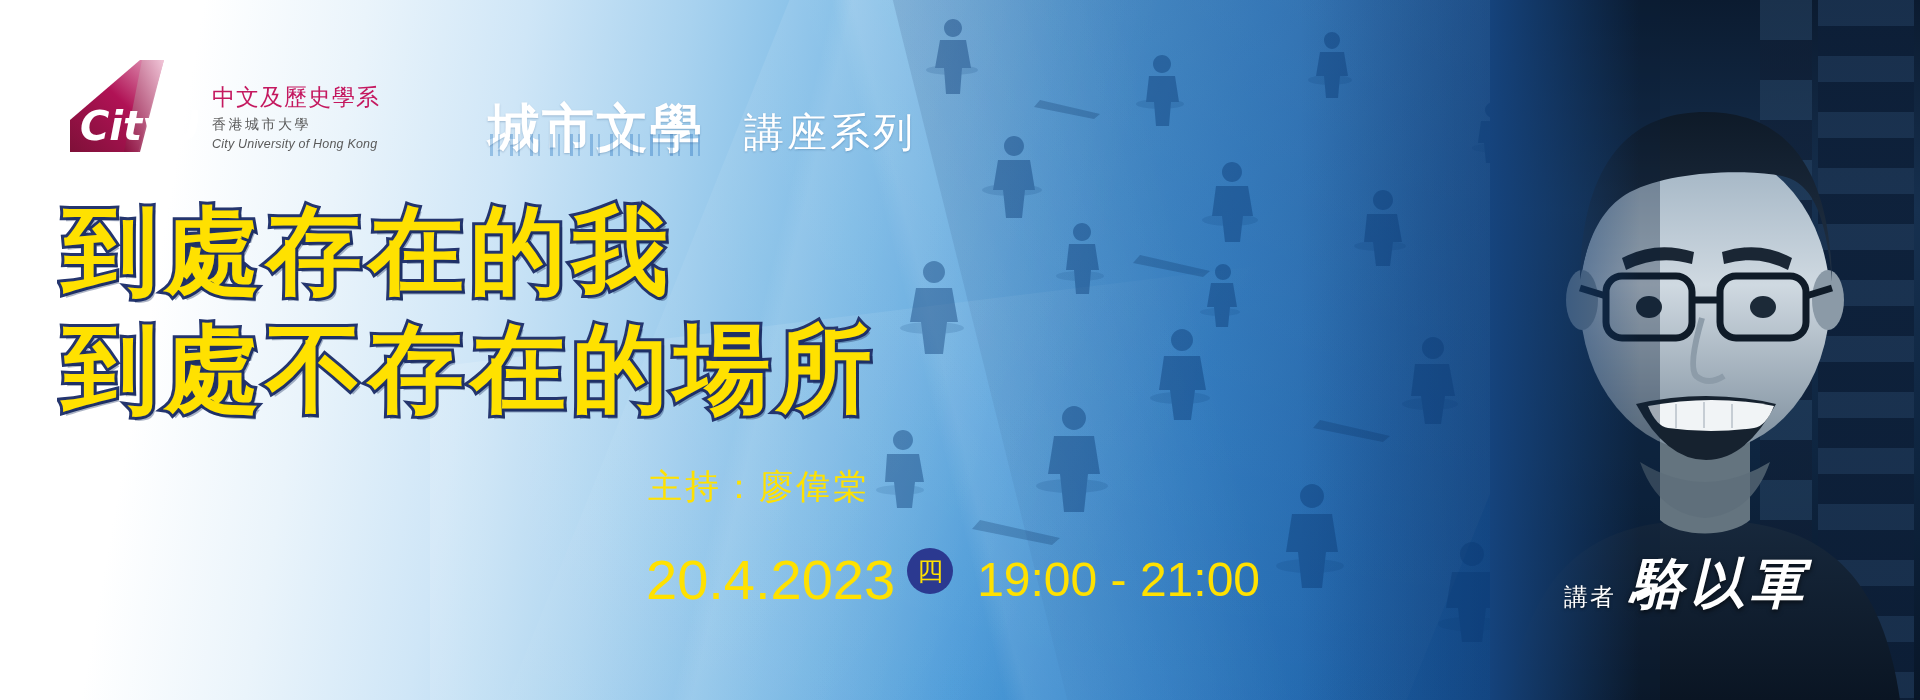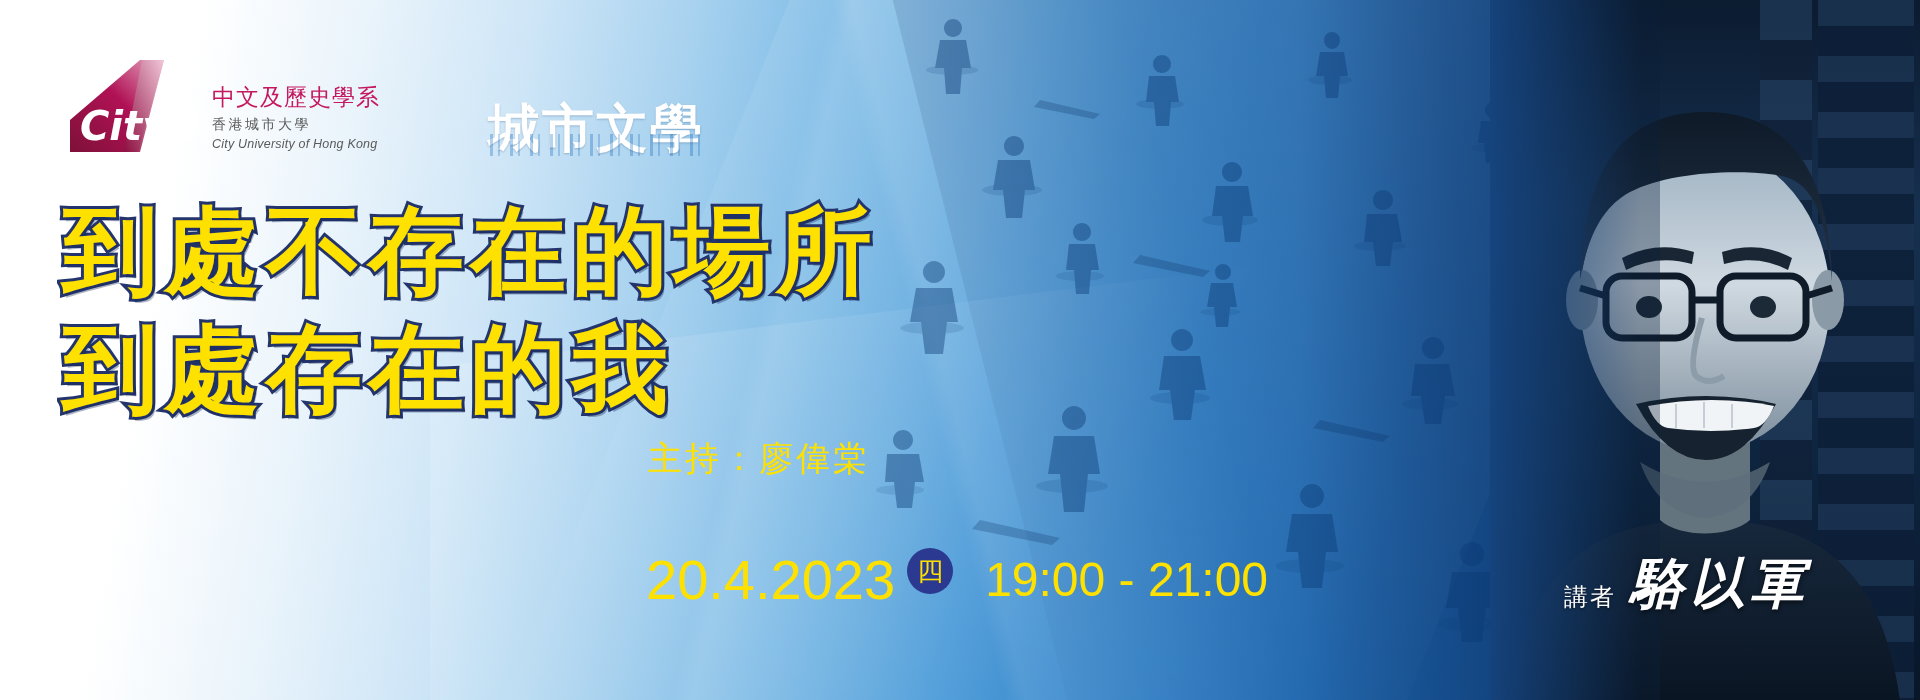--- a/index.html
+++ b/index.html
@@ -145,21 +145,21 @@
     letter-spacing:6px;
     color:#FFE100;
     white-space:nowrap;
     -webkit-text-stroke:6px #24356e;
     paint-order:stroke fill;
     text-shadow:3px 4px 0 rgba(20,40,90,.35);
   }
 
   
   .host{
-    position:absolute; left:648px; top:436px;
+    position:absolute; left:648px; top:464px;
     font-family:"DejaVu Sans","Liberation Sans",sans-serif;
     font-size:34px; color:#FFE100; letter-spacing:3px; white-space:nowrap;
   }
 
   
   .datetime{
     position:absolute; left:646px; top:552px;
     display:flex; align-items:center; white-space:nowrap;gap:8px;
   }
   .date-txt{
@@ -169,21 +169,21 @@
   .weekday{
     width:46px; height:46px; border-radius:50%;
     background:#2b3990;
     display:flex; align-items:center; justify-content:center;
     margin-left:4px; margin-top:-18px;
     font-family:"DejaVu Sans","Liberation Sans",sans-serif;
     font-size:26px; color:#FFE100; line-height:1;
   }
   .time-txt{
     font-family:"Liberation Sans",sans-serif;
-    font-size:48px; color:#FFE100; margin-left:24px; line-height:1;
+    font-size:48px; color:#FFE100; margin-left:16px; line-height:1;
   }
 
   
   .speaker{
     position:absolute; right:110px; top:548px;
     display:flex; align-items:flex-end; white-space:nowrap;
   }
   .speaker-label{
     font-family:"DejaVu Sans","Liberation Sans",sans-serif;
     font-size:24px; color:#ffffff; letter-spacing:2px; margin-bottom:8px;
@@ -370,25 +370,26 @@
     </div>
     <div class="logo-text">
       <div class="dept-cn">中文及歷史學系</div>
       <div class="uni-cn">香港城市大學</div>
       <div class="uni-en">City University of Hong Kong</div>
     </div>
   </div>
 
   <div class="series">
     <span class="series-main">城市文學</span>
+    <span class="series-sub">講座系列</span>
   </div>
 
   <div class="headline">
+    <div class="hl-line">到處存在的我</div>
     <div class="hl-line">到處不存在的場所</div>
-    <div class="hl-line">到處存在的我</div>
   </div>
 
   <div class="host">主持：廖偉棠</div>
 
   <div class="datetime">
     <span class="date-txt">20.4.2023</span>
     <span class="weekday">四</span>
     <span class="time-txt">19:00 - 21:00</span>
   </div>
 

